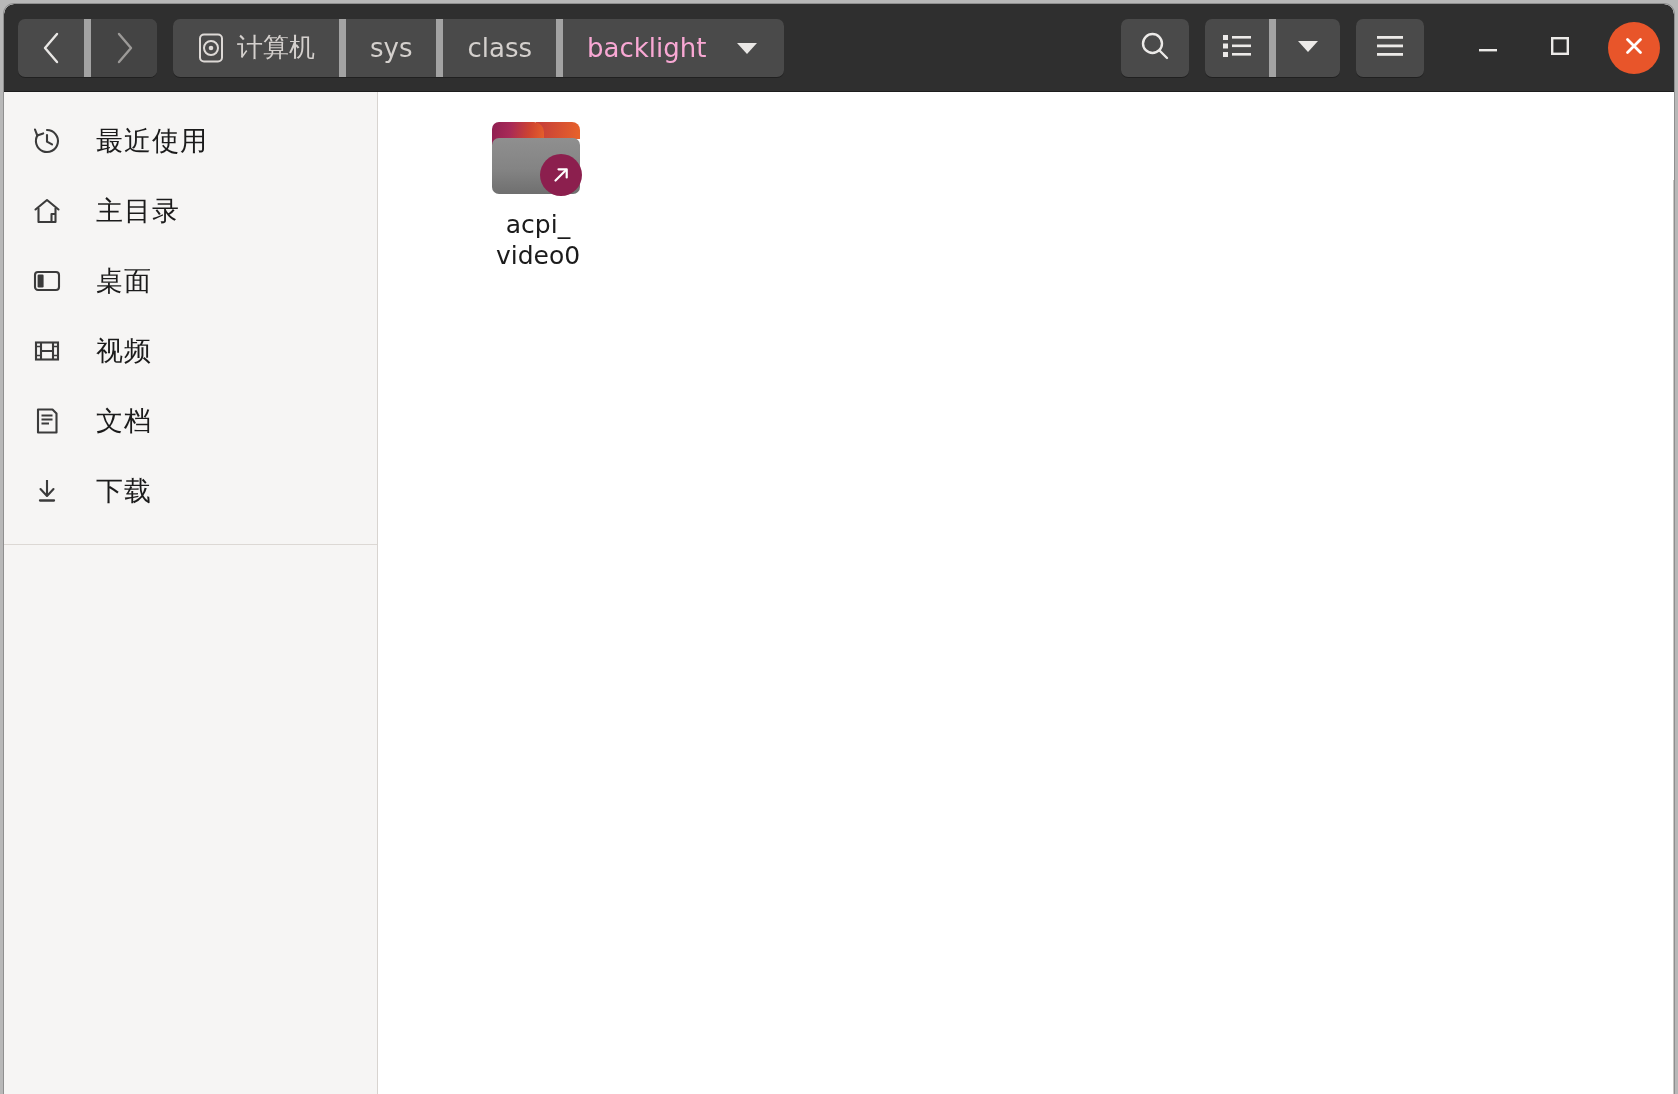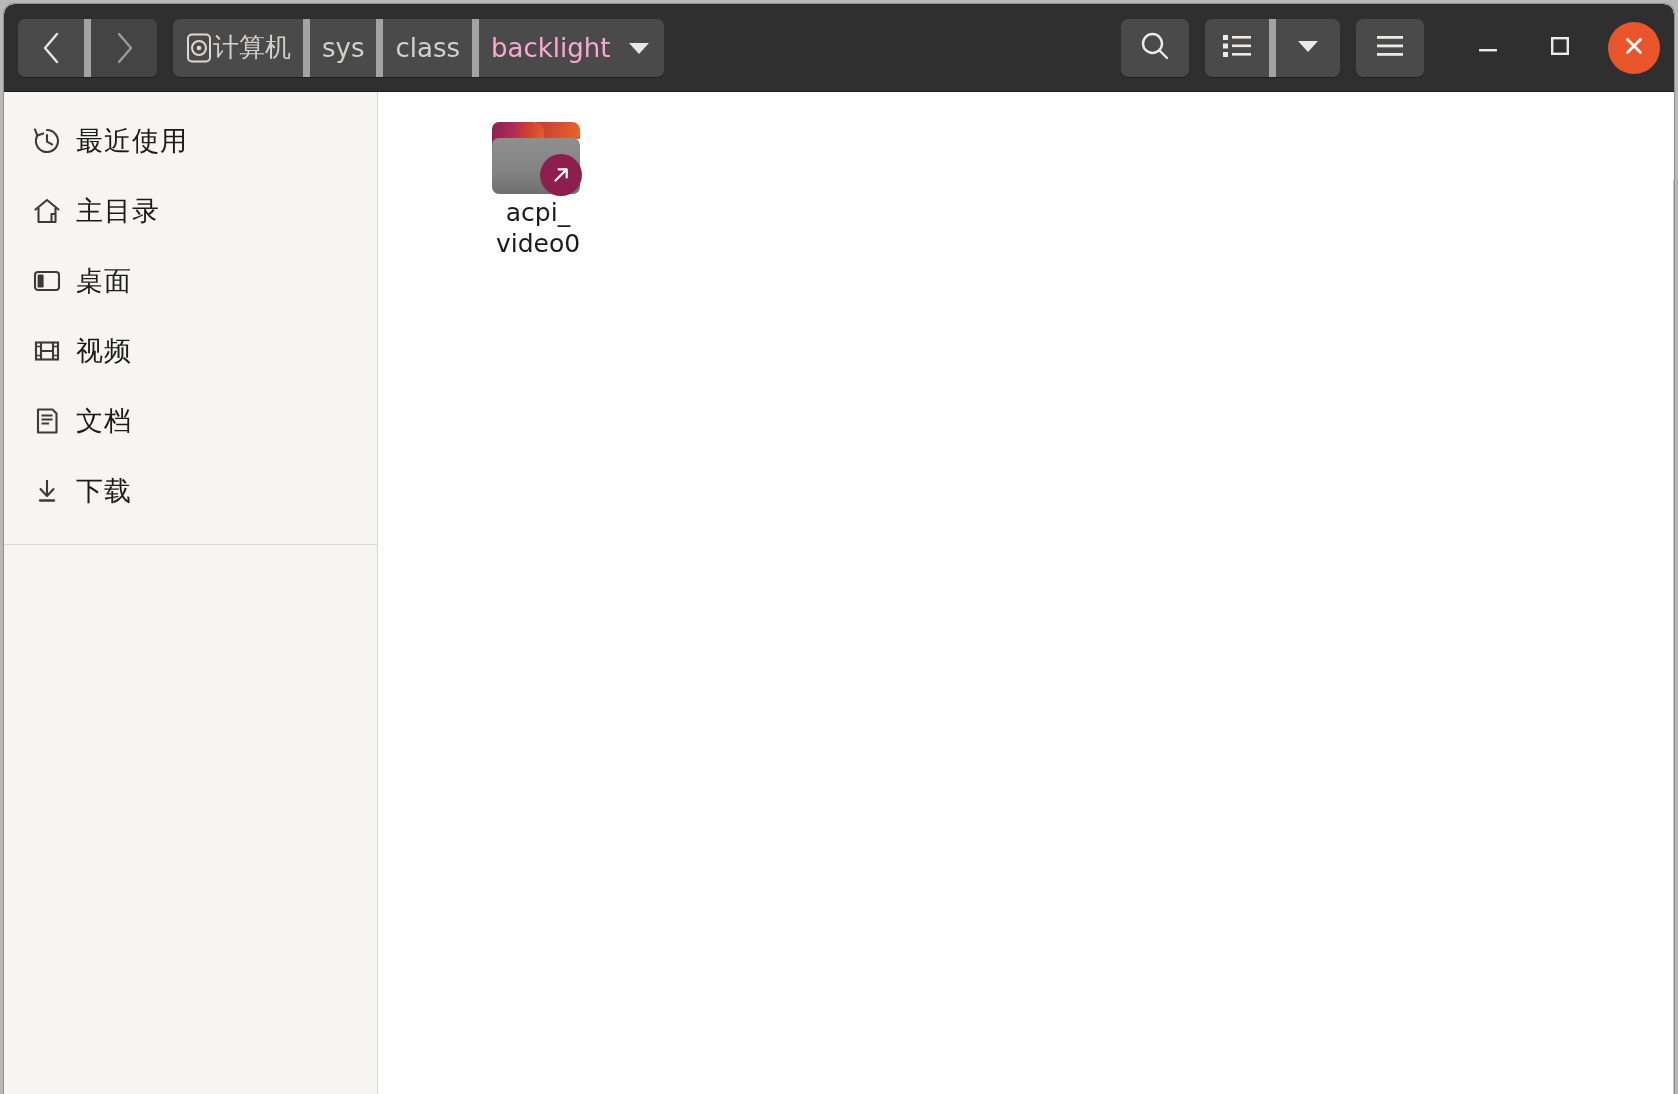--- a/index.html
+++ b/index.html
@@ -63,21 +63,22 @@
   .navbtn.disabled { background: #444444; }
   .navbtn svg { display: block; }
 
   .crumbs {
     margin-left: 16px;
   }
   .crumb {
     display: flex;
     align-items: center;
     justify-content: center;
-    padding: 0 12px;
+    gap: 12px;
+    padding: 0 24px;
     color: #d4d0cd;
     font-size: 26px;
     white-space: nowrap;
     cursor: pointer;
   }
   .crumb.active { color: #f9a8d4; }
   .crumb .cicon { display: flex; align-items: center; }
 
   .spacer { flex: 1; }
 
@@ -132,21 +133,21 @@
     background: #f6f5f4;
     border-right: 1px solid #d8d4d0;
     padding-top: 14px;
     box-sizing: border-box;
     overflow: hidden;
   }
 
   .side-item {
     display: flex;
     align-items: center;
-    gap: 12px;
+    gap: 32px;
     height: 70px;
     padding: 0 0 0 26px;
     box-sizing: border-box;
     cursor: pointer;
     font-family: Liberation Mono, monospace;
   }
   .side-icon {
     width: 34px;
     min-width: 34px;
     height: 34px;
@@ -235,21 +236,21 @@
     bottom: -2px;
     width: 42px;
     height: 42px;
     border-radius: 50%;
     background: #8c1f4e;
     display: flex;
     align-items: center;
     justify-content: center;
   }
   .file-label {
-    margin-top: 0;
+    margin-top: 12px;
     font-size: 25px;
     line-height: 1.22;
     color: #1b1b1b;
     text-align: center;
     width: 100%;
     word-break: break-all;
   }
 
   
   #right-edge {

